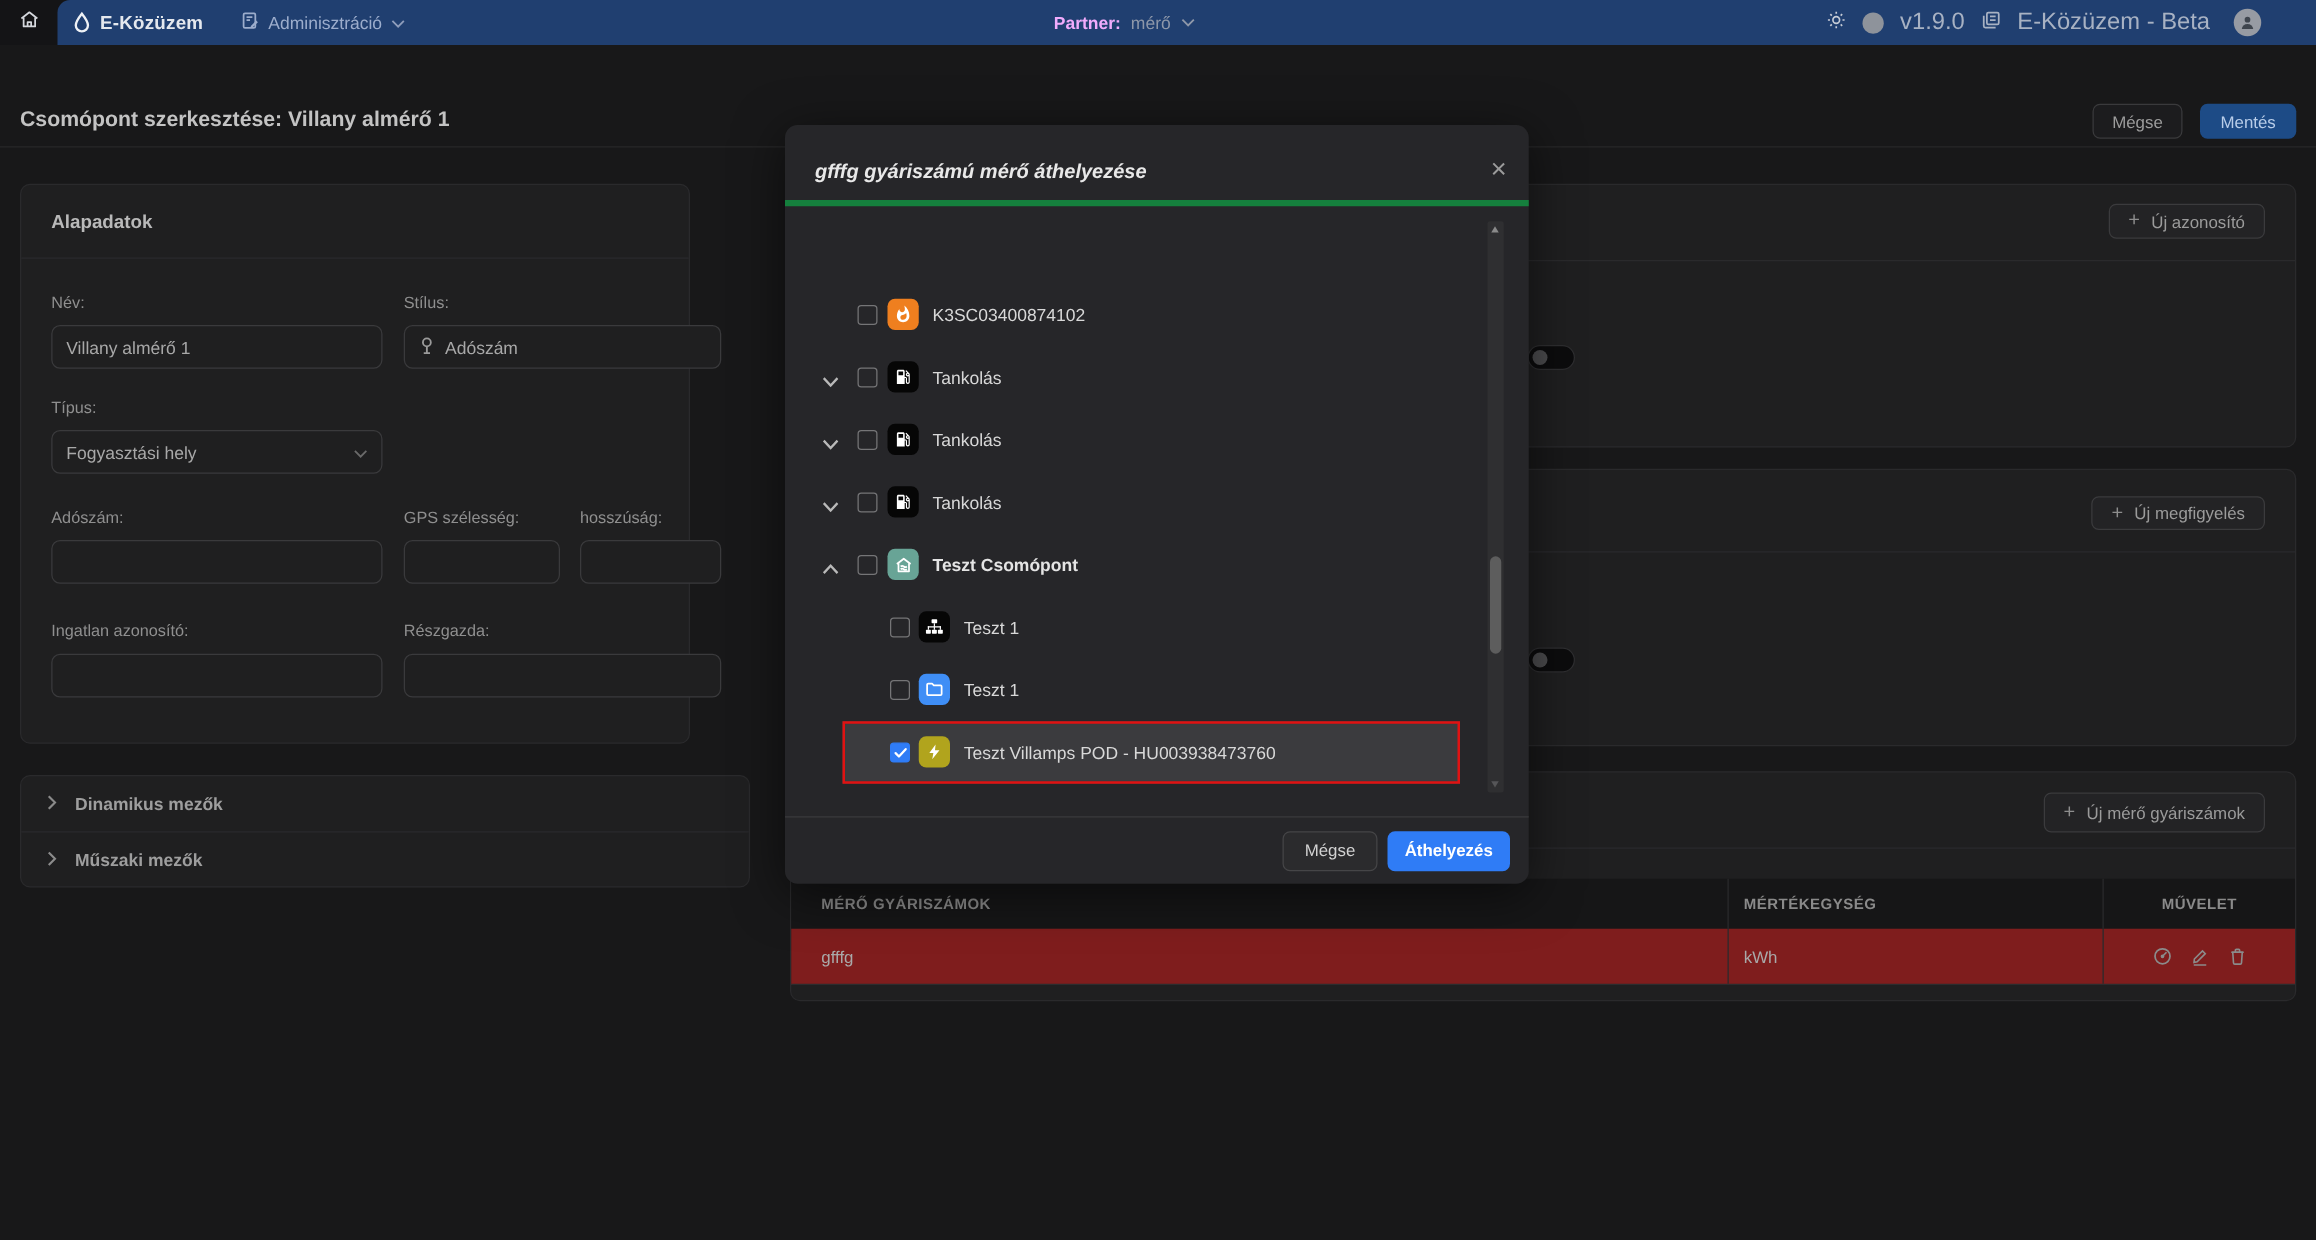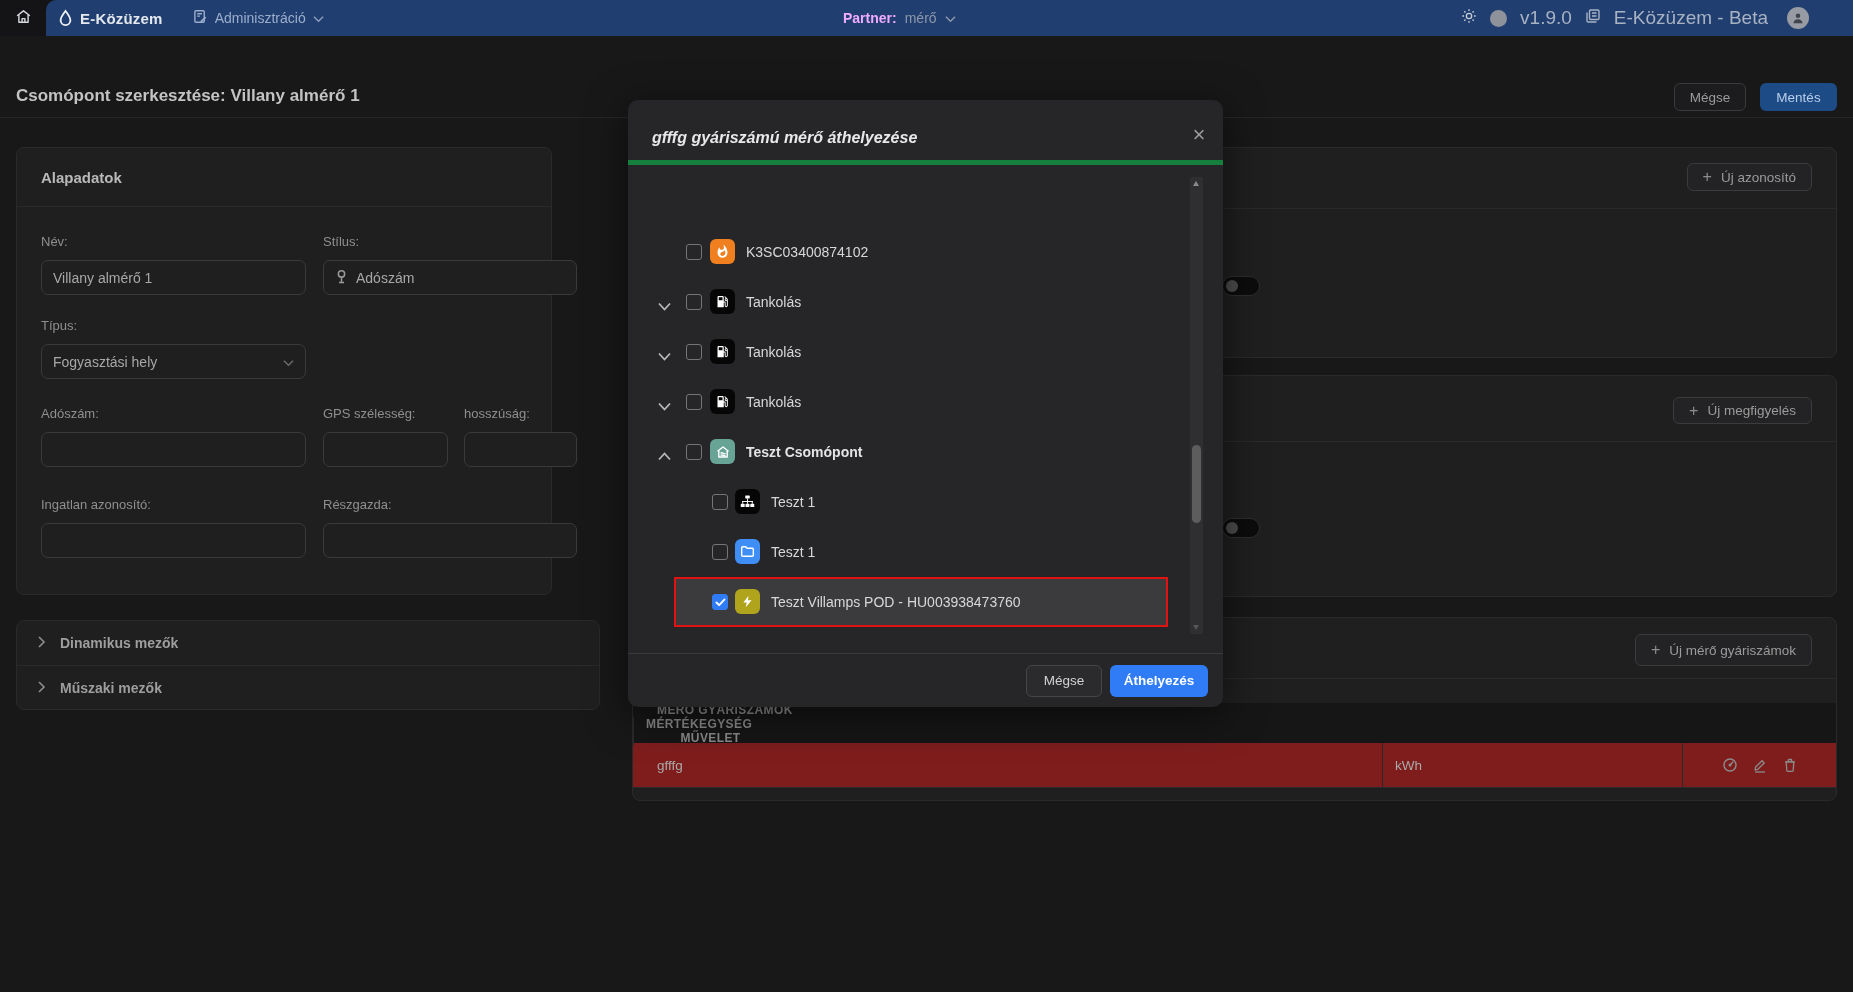--- a/index.html
+++ b/index.html
@@ -46,21 +46,21 @@
 
   .add-btn { position:absolute; right:24px; display:flex; align-items:center; gap:9px; padding:0 15px;
              background:#232325; border:1px solid #3b3b3d; border-radius:6px; color:#9b9b9b; font-size:13.5px; cursor:pointer; }
   .plus { font-size:16px; color:#8d8d8d; line-height:1; }
 
   .bg-toggle { position:absolute; width:38px; height:20px; border-radius:10px; background:#0c0c0d; border:1px solid #2e2e30; cursor:pointer; }
   .bg-toggle .knob { position:absolute; left:3px; top:3px; width:12px; height:12px; border-radius:50%; background:#4b4b4d; }
 
   
   .tbl { position:absolute; left:0; top:85px; width:1203px; }
-  .tbl-hrow { display:flex; height:40px; background:#161617;flex-direction:column; }
+  .tbl-hrow { display:flex; height:40px; background:#161617; }
   .tbl-row  { display:flex; height:45px; background:#7f1d1d; border-bottom:1px solid #2c2c2e; }
   .c1 { width:749px; display:flex; align-items:center; padding-left:24px; }
   .c2 { width:300px; display:flex; align-items:center; padding-left:12px; border-left:1px solid #2a2a2c; }
   .c3 { width:154px; display:flex; align-items:center; justify-content:center; gap:14px; border-left:1px solid #2a2a2c; }
   .th { font-size:12px; font-weight:bold; color:#8a8a8a; letter-spacing:.4px; }
   .td { font-size:13.5px; color:#a9a9a9; }
   .act-icon { display:flex; cursor:pointer; }
 
   
   .modal { position:absolute; left:628px; top:100px; width:595px; height:607px; background:#262629;

